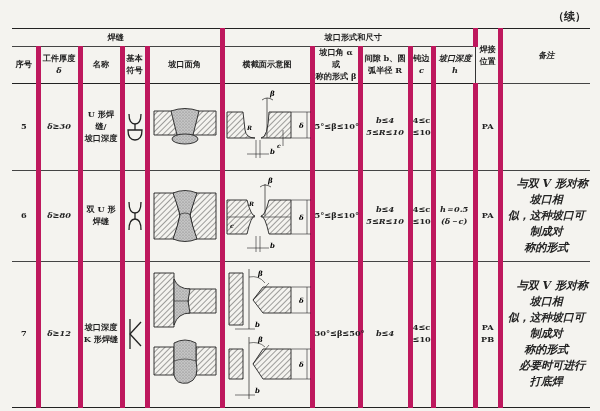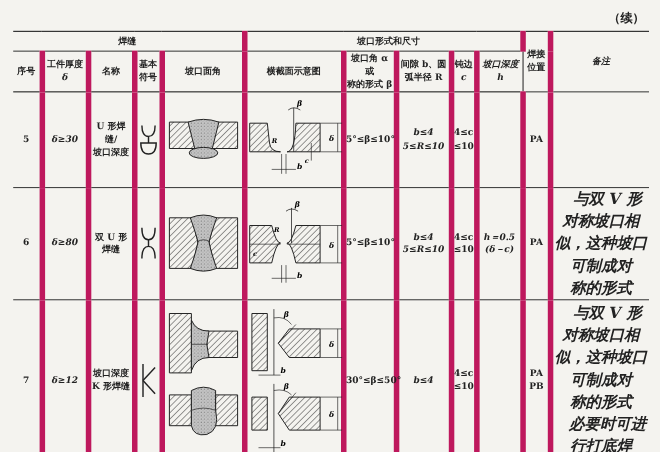--- a/index.html
+++ b/index.html
@@ -31,21 +31,21 @@
     font-weight: bold;
     color: #222;
   }
   table.weld tr.top th { border-top: 1.6px solid #222; height: 17px; border-bottom: 1px solid #444; }
   table.weld tr.sub th { height: 32px; border-bottom: 1.6px solid #222; }
   table.weld tr.r5 td { height: 86px; border-bottom: 1px solid #444; }
   table.weld tr.r6 td { height: 90px; border-bottom: 1px solid #444; }
   table.weld tr.r7 td { height: 145px; border-bottom: 1.6px solid #222; }
   table.weld th:first-child, table.weld td:first-child { border-left: none; }
   table.weld th:last-child, table.weld td:last-child { border-right: none; font-style: italic; }
-  .note { text-align: left; padding: 0 4px; font-size: 14px; }
+  .note { text-align: left; padding: 0 4px; font-size: 11px; }
   .note .ind { display: inline-block; width: 12px; }
   .math { font-style: italic; }
   svg { display: block; margin: 0 auto; }
 </style>
 </head>
 <body>
 
 <div class="cont">（续）</div>
 
 <table class="weld">

